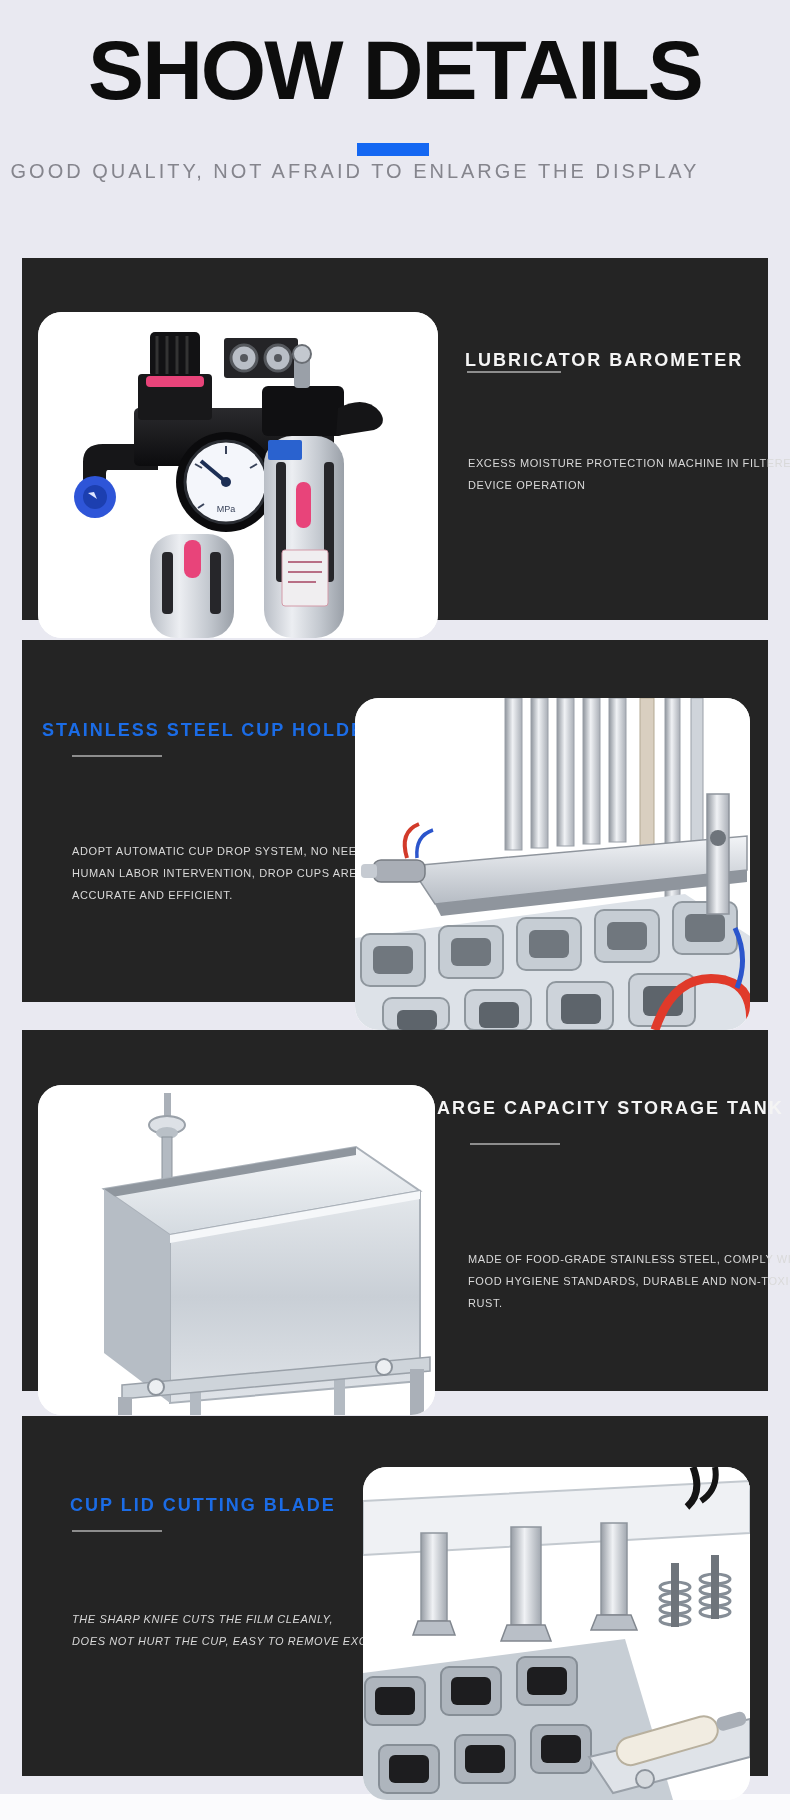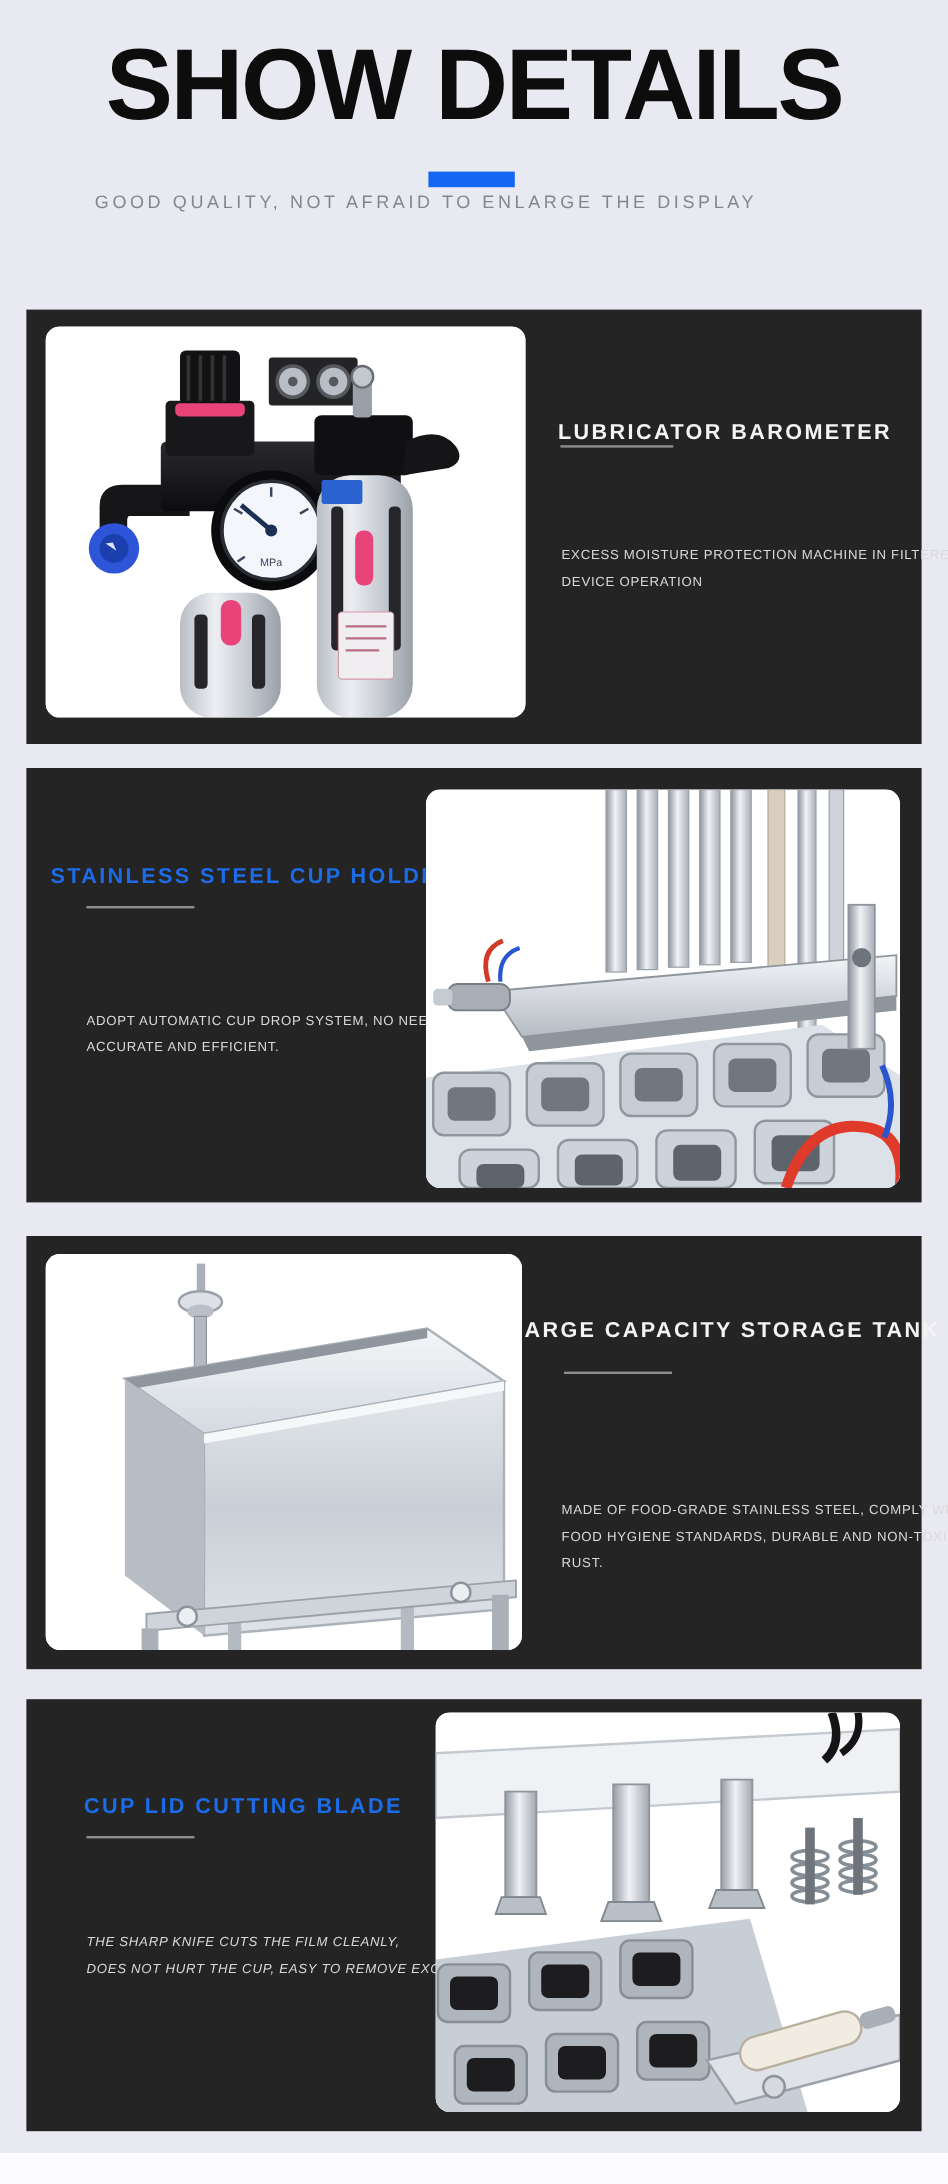--- a/index.html
+++ b/index.html
@@ -5,30 +5,30 @@
   html,body{margin:0;padding:0;background:#e9e9f1;}
   #page{position:relative;width:790px;height:1820px;background:#e9e9f1;overflow:hidden;
         font-family:"Liberation Sans",sans-serif;}
   .abs{position:absolute;}
 
   
   #main-title{left:0;top:22px;width:790px;text-align:center;
     font-size:84px;font-weight:800;letter-spacing:-2px;color:#0d0d0d;white-space:nowrap;}
   #accent-bar{left:357px;top:143px;width:72px;height:13px;background:#1467f2;}
   #subtitle{left:0;top:160px;width:710px;text-align:center;
-    font-size:15px;font-weight:400;letter-spacing:3px;color:#85858d;white-space:nowrap;}
+    font-size:20px;font-weight:400;letter-spacing:3px;color:#85858d;white-space:nowrap;}
 
   
   .panel{position:absolute;left:22px;width:746px;background:#242424;}
   #panel-1{top:258px;height:362px;}
   #panel-2{top:640px;height:362px;}
   #panel-3{top:1030px;height:361px;}
   #panel-4{top:1416px;height:360px;}
 
-  .card{position:absolute;background:#ffffff;border-radius:12px;overflow:hidden;z-index:2;}
+  .card{position:absolute;background:#ffffff;border-radius:24px;overflow:hidden;z-index:2;margin-top:40px;}
   .card svg{display:block;}
 
   .sec-title{position:absolute;font-size:18px;font-weight:700;letter-spacing:2px;
     white-space:nowrap;z-index:1;}
   .sec-title.white{color:#f4f4f4;}
   .sec-title.blue{color:#1b6ce6;}
   .rule{position:absolute;height:2px;background:#8d8d8d;z-index:1;}
   .body-text{position:absolute;z-index:1;}
   .body-text div{font-size:11px;letter-spacing:0.6px;color:#d9d9d9;
     line-height:22px;white-space:nowrap;}
@@ -195,20 +195,21 @@
         <rect x="352" y="96" width="22" height="120" fill="url(#g-col)" stroke="#8f959d" stroke-width="1.5"></rect>
         <circle cx="363" cy="140" r="8" fill="#6e747b"></circle>
         <path d="M300 332 q20 -60 70 -50 q30 8 25 50" stroke="#e03a2a" stroke-width="9" fill="none"></path>
         <path d="M380 230 q14 30 2 60" stroke="#2b55cc" stroke-width="5" fill="none"></path>
       </svg>
     </div>
     <div class="sec-title blue" style="left:20px;top:80px;">STAINLESS STEEL CUP HOLDER</div>
     <div class="rule" style="left:50px;top:115px;width:90px;"></div>
     <div class="body-text" style="left:50px;top:200px;">
       <div>ADOPT AUTOMATIC CUP DROP SYSTEM, NO NEED FOR</div>
+      <div>HUMAN LABOR INTERVENTION, DROP CUPS ARE</div>
       <div>ACCURATE AND EFFICIENT.</div>
     </div>
   </div>
 
   <div id="panel-3" class="panel">
     <div class="card" style="left:16px;top:15px;width:397px;height:330px;">
       <svg width="397" height="330" viewBox="0 0 397 330">
         <defs>
           <linearGradient id="g-face" x1="0" y1="0" x2="0" y2="1">
             <stop offset="0" stop-color="#e4e8ec"></stop>

